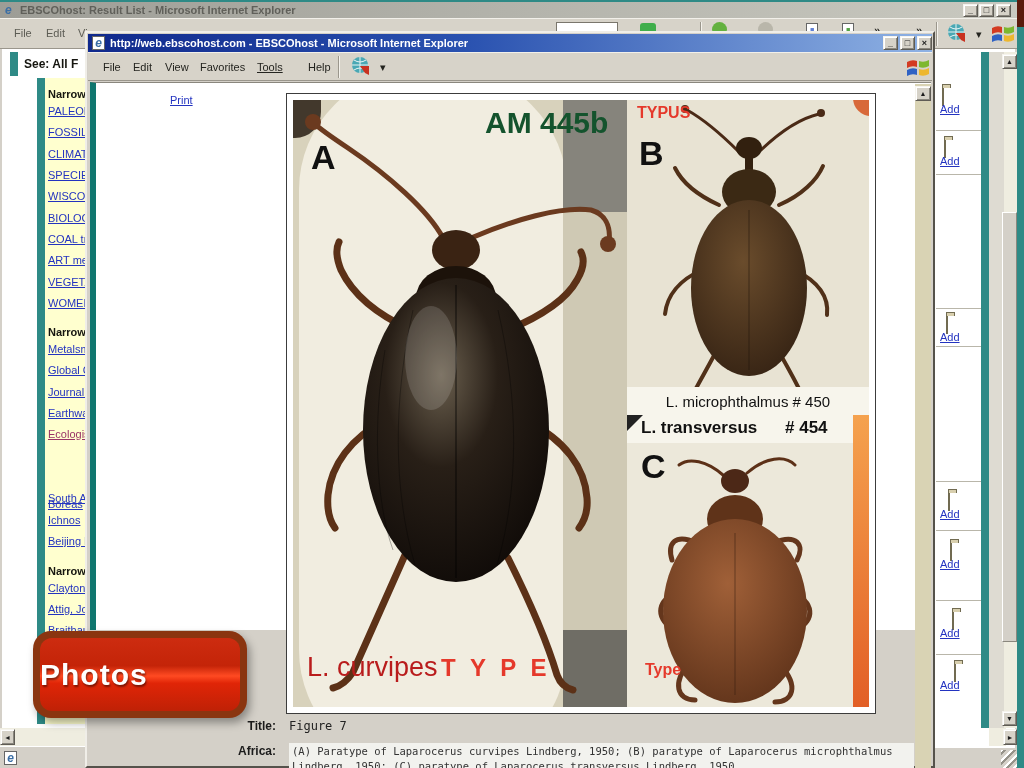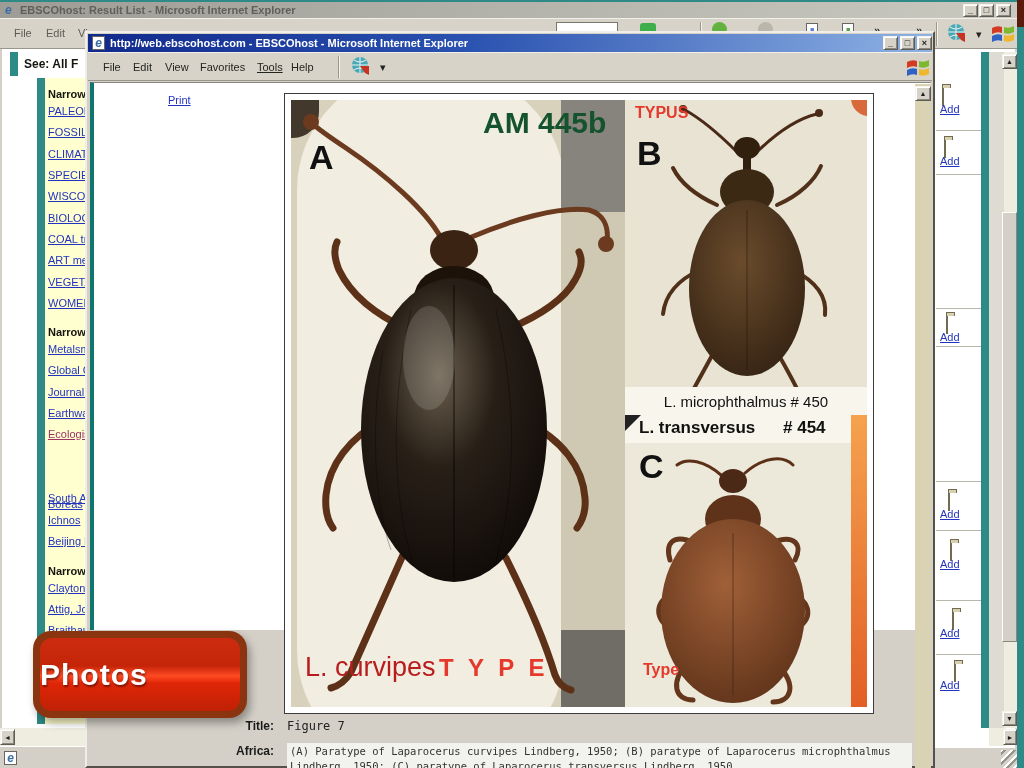--- a/index.html
+++ b/index.html
@@ -197,41 +197,41 @@
     <span class="abs btn3d" style="left:812px;top:2px;width:15px;height:14px;">□</span>
     <span class="abs btn3d" style="left:829px;top:2px;width:15px;height:14px;">×</span>
   </div>
 
   <div class="abs menubar" style="left:1px;top:19px;width:844px;height:29px;">
     <span class="abs menuitem" style="left:15px;top:8px;">File</span>
     <span class="abs menuitem" style="left:45px;top:8px;">Edit</span>
     <span class="abs menuitem" style="left:77px;top:8px;">View</span>
     <span class="abs menuitem" style="left:112px;top:8px;">Favorites</span>
     <span class="abs menuitem" style="left:169px;top:8px;text-decoration:underline;">Tools</span>
-    <span class="abs menuitem" style="left:203px;top:8px;">Help</span>
+    <span class="abs menuitem" style="left:220px;top:8px;">Help</span>
     <span class="abs sep-v" style="left:250px;top:3px;height:22px;"></span>
     <span class="abs" style="left:262px;top:3px;width:22px;height:22px;">
       <svg width="22" height="22" viewBox="0 0 22 22">
         <circle cx="10" cy="9" r="8" fill="#4aa8b4"></circle>
         <path d="M2 9 H18 M10 1 V17 M4 4 Q10 8 16 4 M4 14 Q10 10 16 14" stroke="#e8f4f4" stroke-width="1" fill="none"></path>
         <path d="M10 10 h9 v9 l-4 -2 z" fill="#c83220"></path>
       </svg>
     </span>
     <span class="abs menuitem" style="left:292px;top:8px;">▾</span>
     <span class="abs" style="left:818px;top:3px;width:24px;height:24px;">
       <svg width="24" height="24" viewBox="0 0 24 24">
         <path d="M1 6 Q6 3 11 5 L11 11 Q6 9 1 12 Z" fill="#d33b22"></path>
         <path d="M13 5 Q18 7 23 4 L23 10 Q18 13 13 11 Z" fill="#7db82f"></path>
         <path d="M1 14 Q6 11 11 13 L11 19 Q6 17 1 20 Z" fill="#2f62c4"></path>
         <path d="M13 13 Q18 15 23 12 L23 18 Q18 21 13 19 Z" fill="#edb72f"></path>
       </svg>
     </span>
   </div>
 
-  <div class="abs" style="left:3px;top:49px;width:841px;height:548px;background:#fff;border-top:1px solid #8a877e;border-left:4px solid #0f766e;">
+  <div class="abs" style="left:3px;top:49px;width:841px;height:548px;background:#fff;border-top:1px solid #8a877e;border-left:6px solid #0f766e;">
 
     <a class="abs lnk" style="left:74px;top:11px;">Print</a>
 
     <div class="abs" style="left:190px;top:10px;width:590px;height:621px;border:1px solid #3c3c3c;background:#fff;padding:6px;">
       <div class="abs" style="left:6px;top:6px;width:576px;height:607px;overflow:hidden;">
 
         <div class="abs" style="left:0;top:0;width:334px;height:607px;background:#d8d2bc;overflow:hidden;">
           <div class="abs" style="left:6px;top:-30px;width:268px;height:700px;background:#f1ede0;border-radius:120px;"></div>
           <div class="abs" style="left:-14px;top:-14px;width:42px;height:52px;background:#42382c;border-radius:0 0 26px 0;"></div>
           <div class="abs" style="left:270px;top:0;width:64px;height:112px;background:#86847c;"></div>

